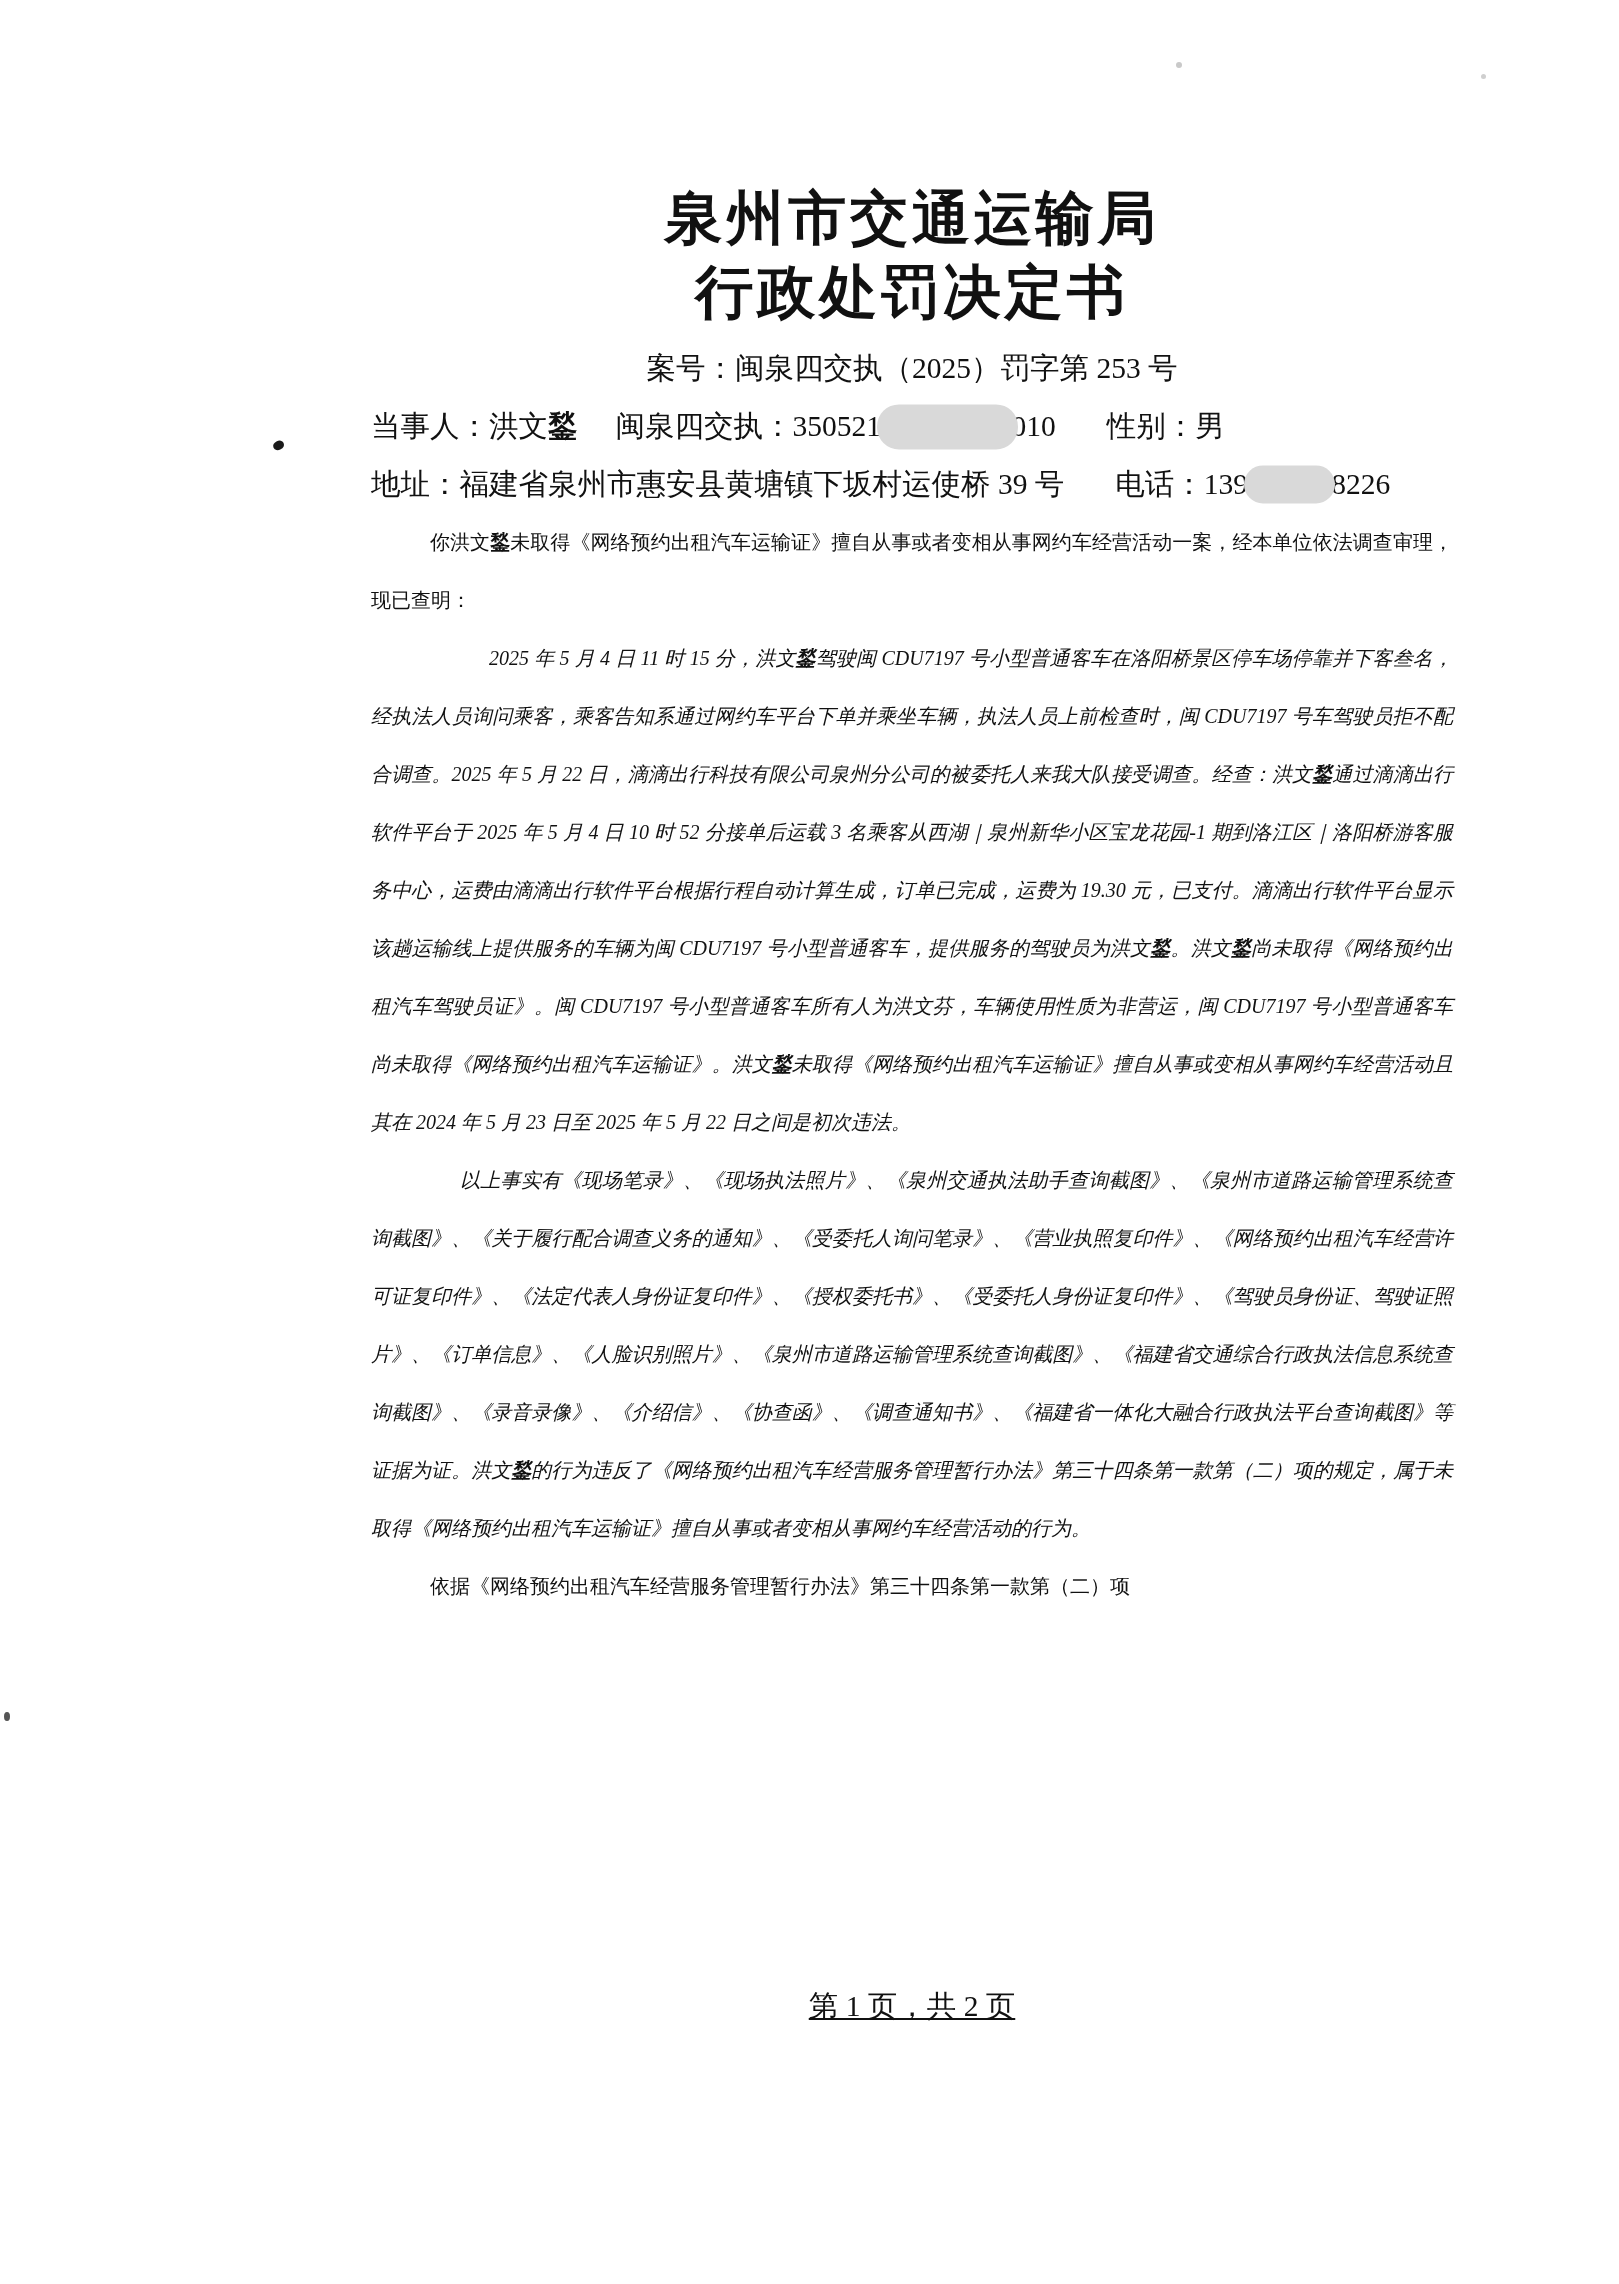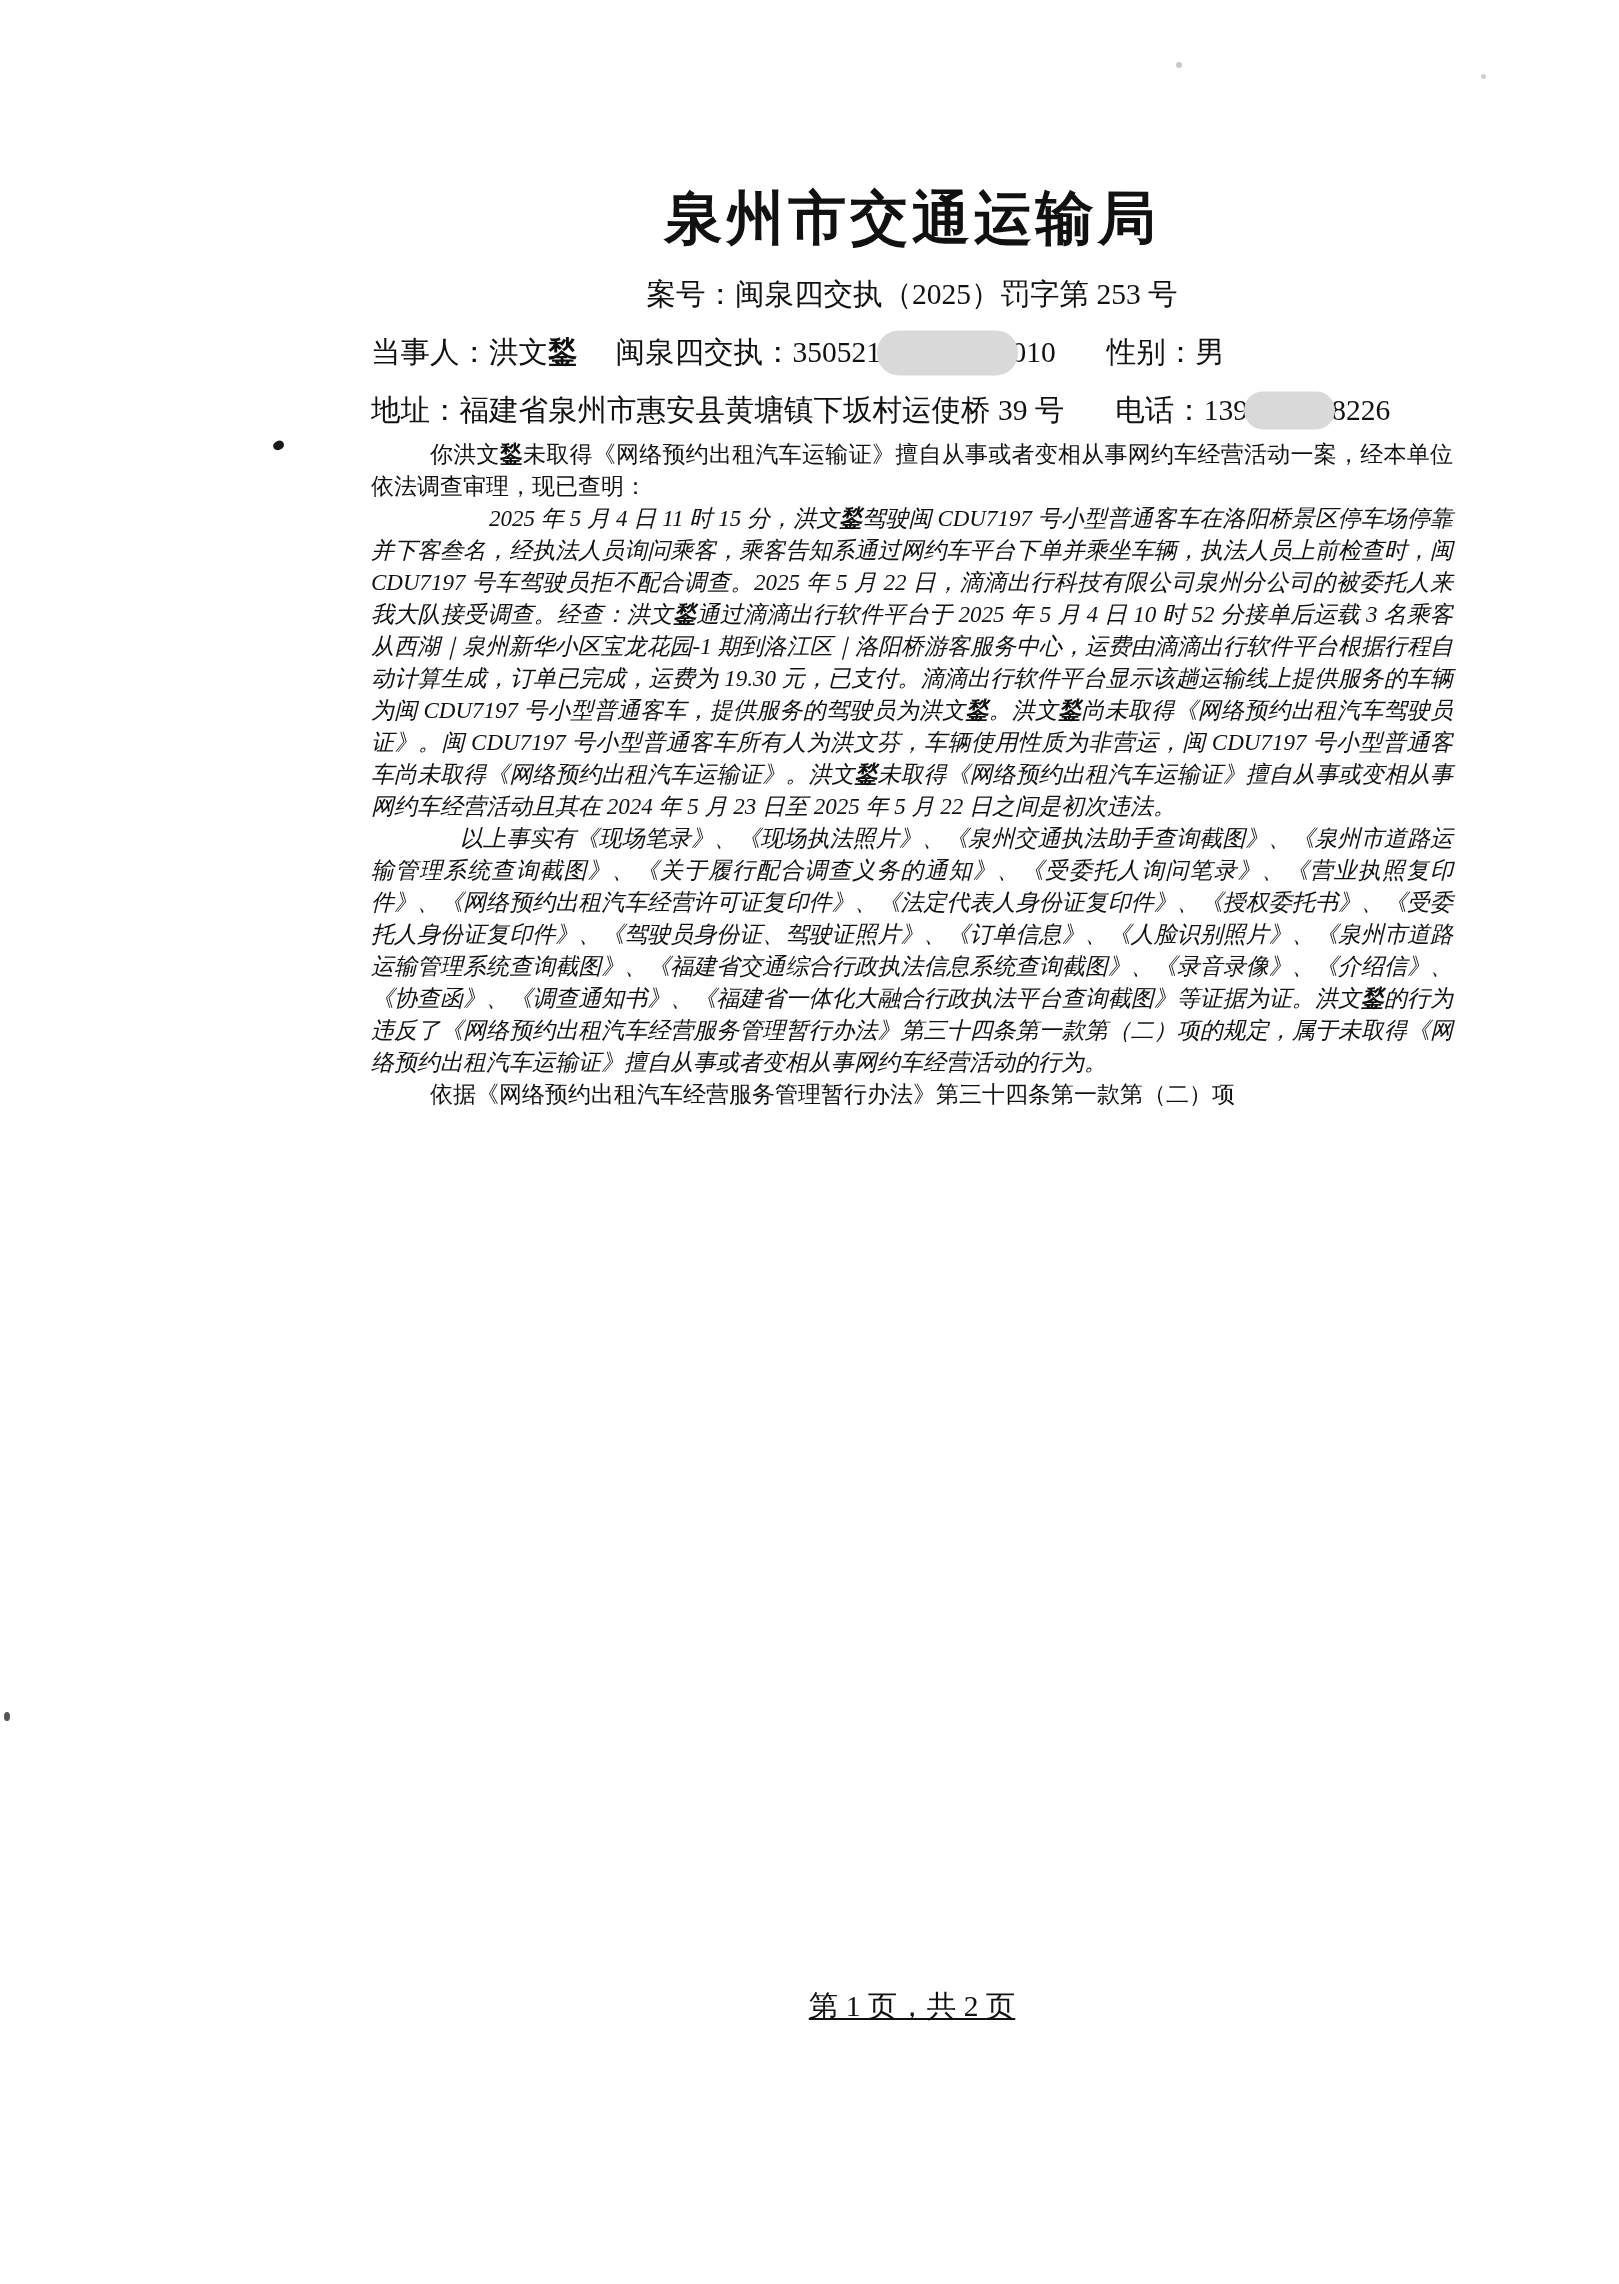--- a/index.html
+++ b/index.html
@@ -40,22 +40,22 @@
   }
   .info-line {
     font-size: 29.5px;
     line-height: 58px;
     white-space: nowrap;
   }
   .gap-s { display: inline-block; width: 38px; }
   .gap-m { display: inline-block; width: 51px; }
   .para {
     margin: 0;
-    font-size: 23px;
-    line-height: 32px;
+    font-size: 20px;
+    line-height: 58px;
     text-align: justify;
   }
   .indent-2 { text-indent: 59px; }
   .indent-3 { text-indent: 89px; font-style: italic; }
   .indent-4 { text-indent: 118px; font-style: italic; }
   .rare {
     font-weight: bold;
   }
   .redaction {
     display: inline-block;
@@ -123,20 +123,21 @@
 <div class="page">
 
   <span class="artifact dot-ink"></span>
   <span class="artifact dot-faint-1"></span>
   <span class="artifact dot-faint-2"></span>
   <span class="artifact dot-edge"></span>
 
   <div class="content">
 
     <h1 class="title">泉州市交通运输局</h1>
+    <h1 class="title">行政处罚决定书</h1>
 
     <div class="case-line">案号：闽泉四交执（2025）罚字第 253 号</div>
 
     <div class="info-line">
       <span>当事人：</span><span>洪文</span><span class="rare">鍫</span><span class="gap-s"></span><span>闽泉四交执：</span><span>350521</span><span class="redaction redaction-id"></span><span>010</span><span class="gap-m"></span><span>性别：</span><span>男</span>
     </div>
 
     <div class="info-line">
       <span>地址：</span><span>福建省泉州市惠安县黄塘镇下坂村运使桥 39 号</span><span class="gap-m"></span><span>电话：</span><span>139</span><span class="redaction redaction-phone"></span><span>8226</span>
     </div>

